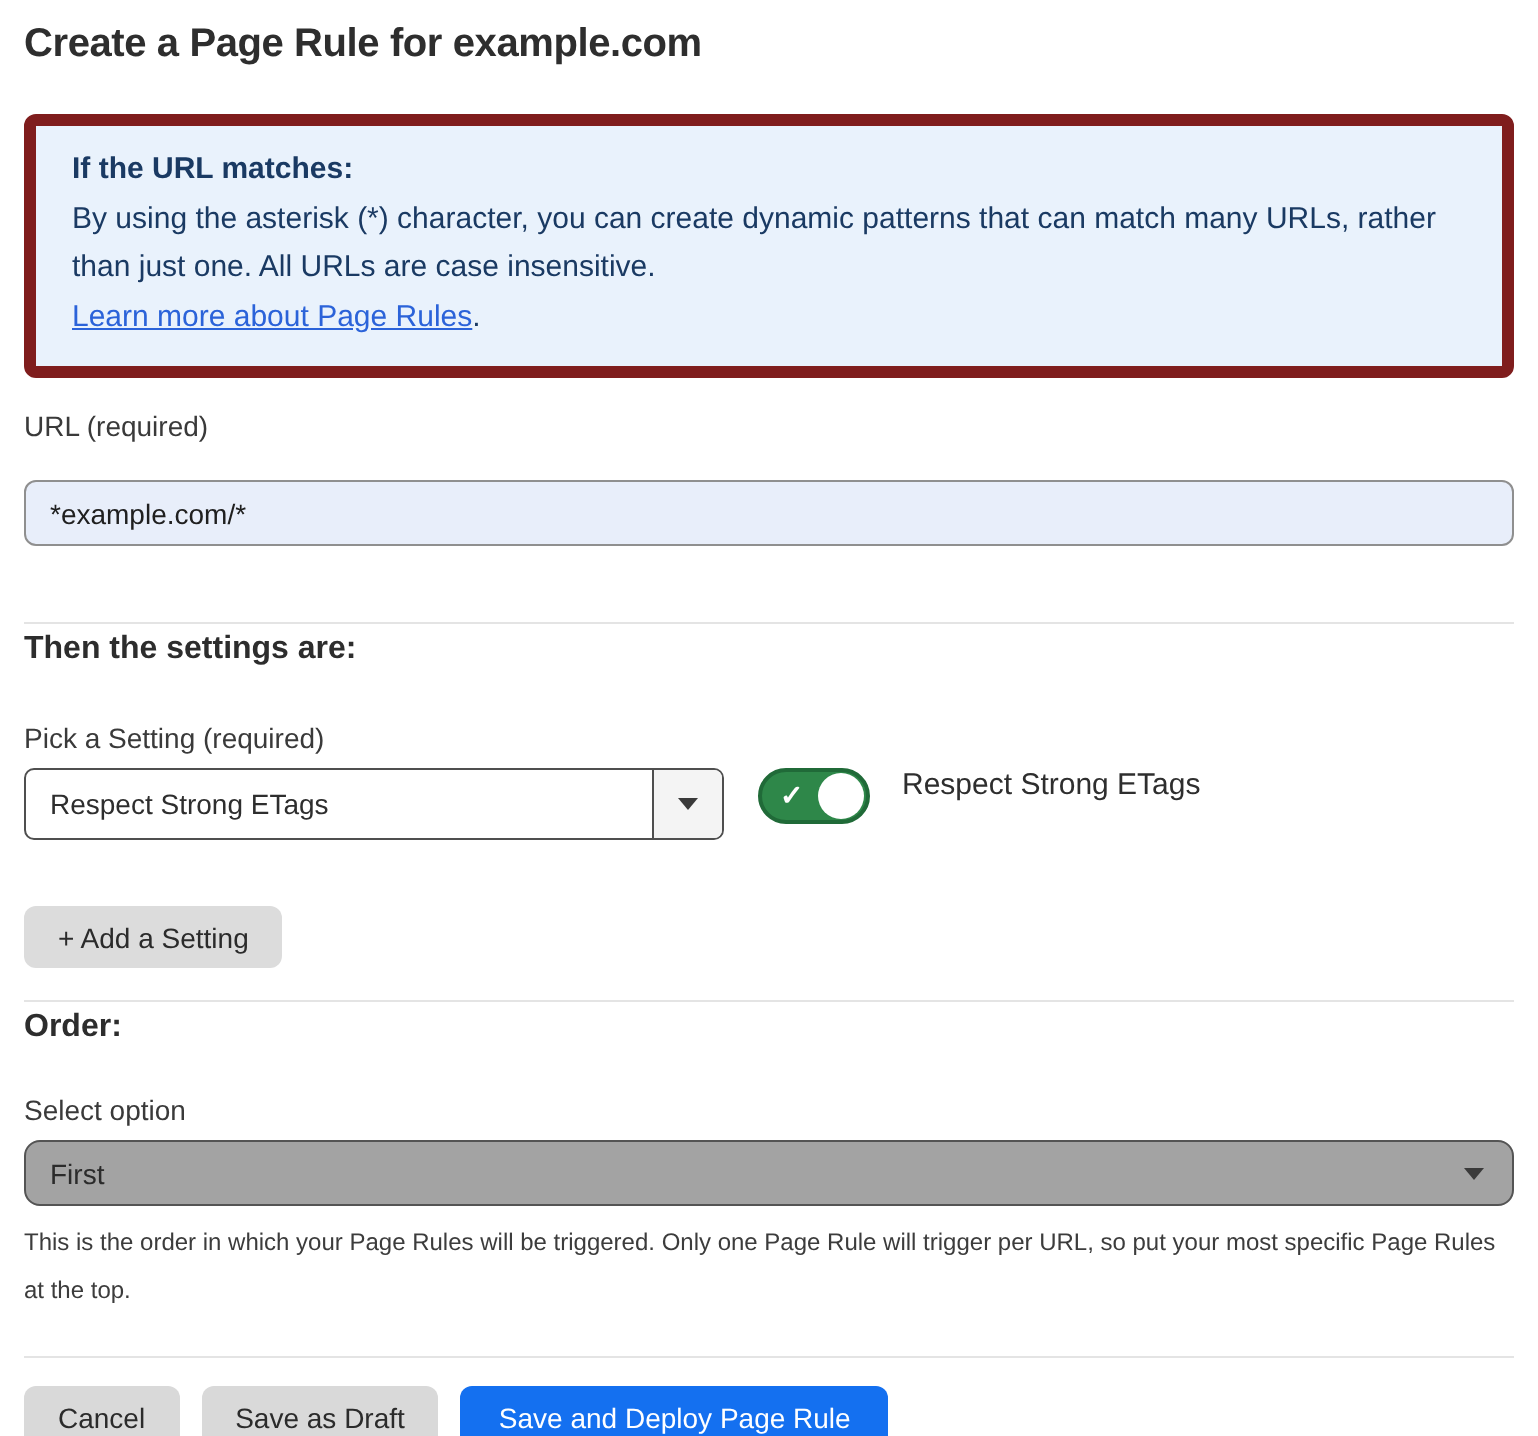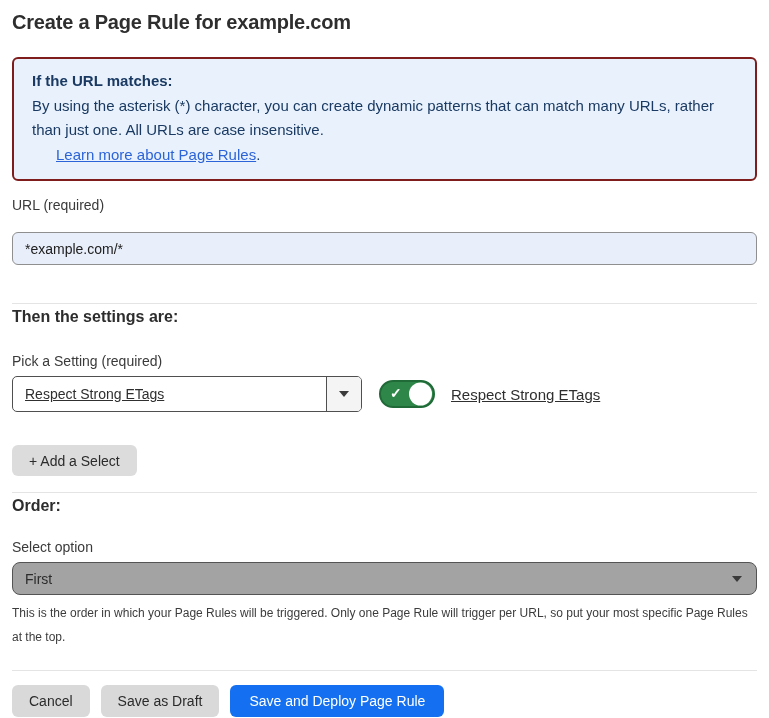--- a/index.html
+++ b/index.html
@@ -15,33 +15,32 @@
     font-size: 20px;
     font-weight: 700;
     color: #2e2e2e;
     letter-spacing: -0.2px;
     margin-bottom: 23px;
   }
 
   
   .info-box {
     background: #e9f2fc;
-    border: 2px solid #7f1d1d;
+    border: 6px solid #7f1d1d;
     border-radius: 6px;
     padding: 10px 18px 12px 18px;
     color: #1a3a63;
     font-size: 15px;
     line-height: 24.5px;
   }
   .info-heading { font-weight: 700; }
   .info-link {
     color: #2b63d9;
     text-decoration: underline;
     cursor: pointer;
-    margin-left: 24px;
   }
 
   
   .field-label {
     display: block;
     font-size: 14px;
     color: #3a3a3a;
     margin-bottom: 7px;
   }
 
@@ -73,23 +72,21 @@
     font-size: 16px;
     font-weight: 700;
     color: #2d2d2d;
     margin-top: 4px;
   }
 
   .pick-label { margin-top: 27px; }
 
   .setting-row {
     display: flex;
-    align-items: center;
     margin-top: 0;
-    text-decoration: underline;
   }
 
   
   .select-box {
     display: flex;
     align-items: stretch;
     width: 350px;
     height: 36px;
     border: 1.5px solid #4f4f4f;
     border-radius: 5px;
@@ -244,21 +241,21 @@
       </span>
     </div>
 
     <div class="toggle" role="switch" aria-checked="true">
       <span class="toggle-check">✓</span>
       <span class="toggle-knob"></span>
     </div>
     <span class="toggle-label">Respect Strong ETags</span>
   </div>
 
-  <button class="add-setting-btn">+ Add a Select</button>
+  <button class="add-setting-btn">+ Add a Setting</button>
 
   <hr class="divider divider-2">
 
   <h2 class="section-heading">Order:</h2>
 
   <label class="field-label order-label">Select option</label>
 
   <div class="order-select" role="combobox">
     <span>First</span>
     <span class="caret-down"></span>

